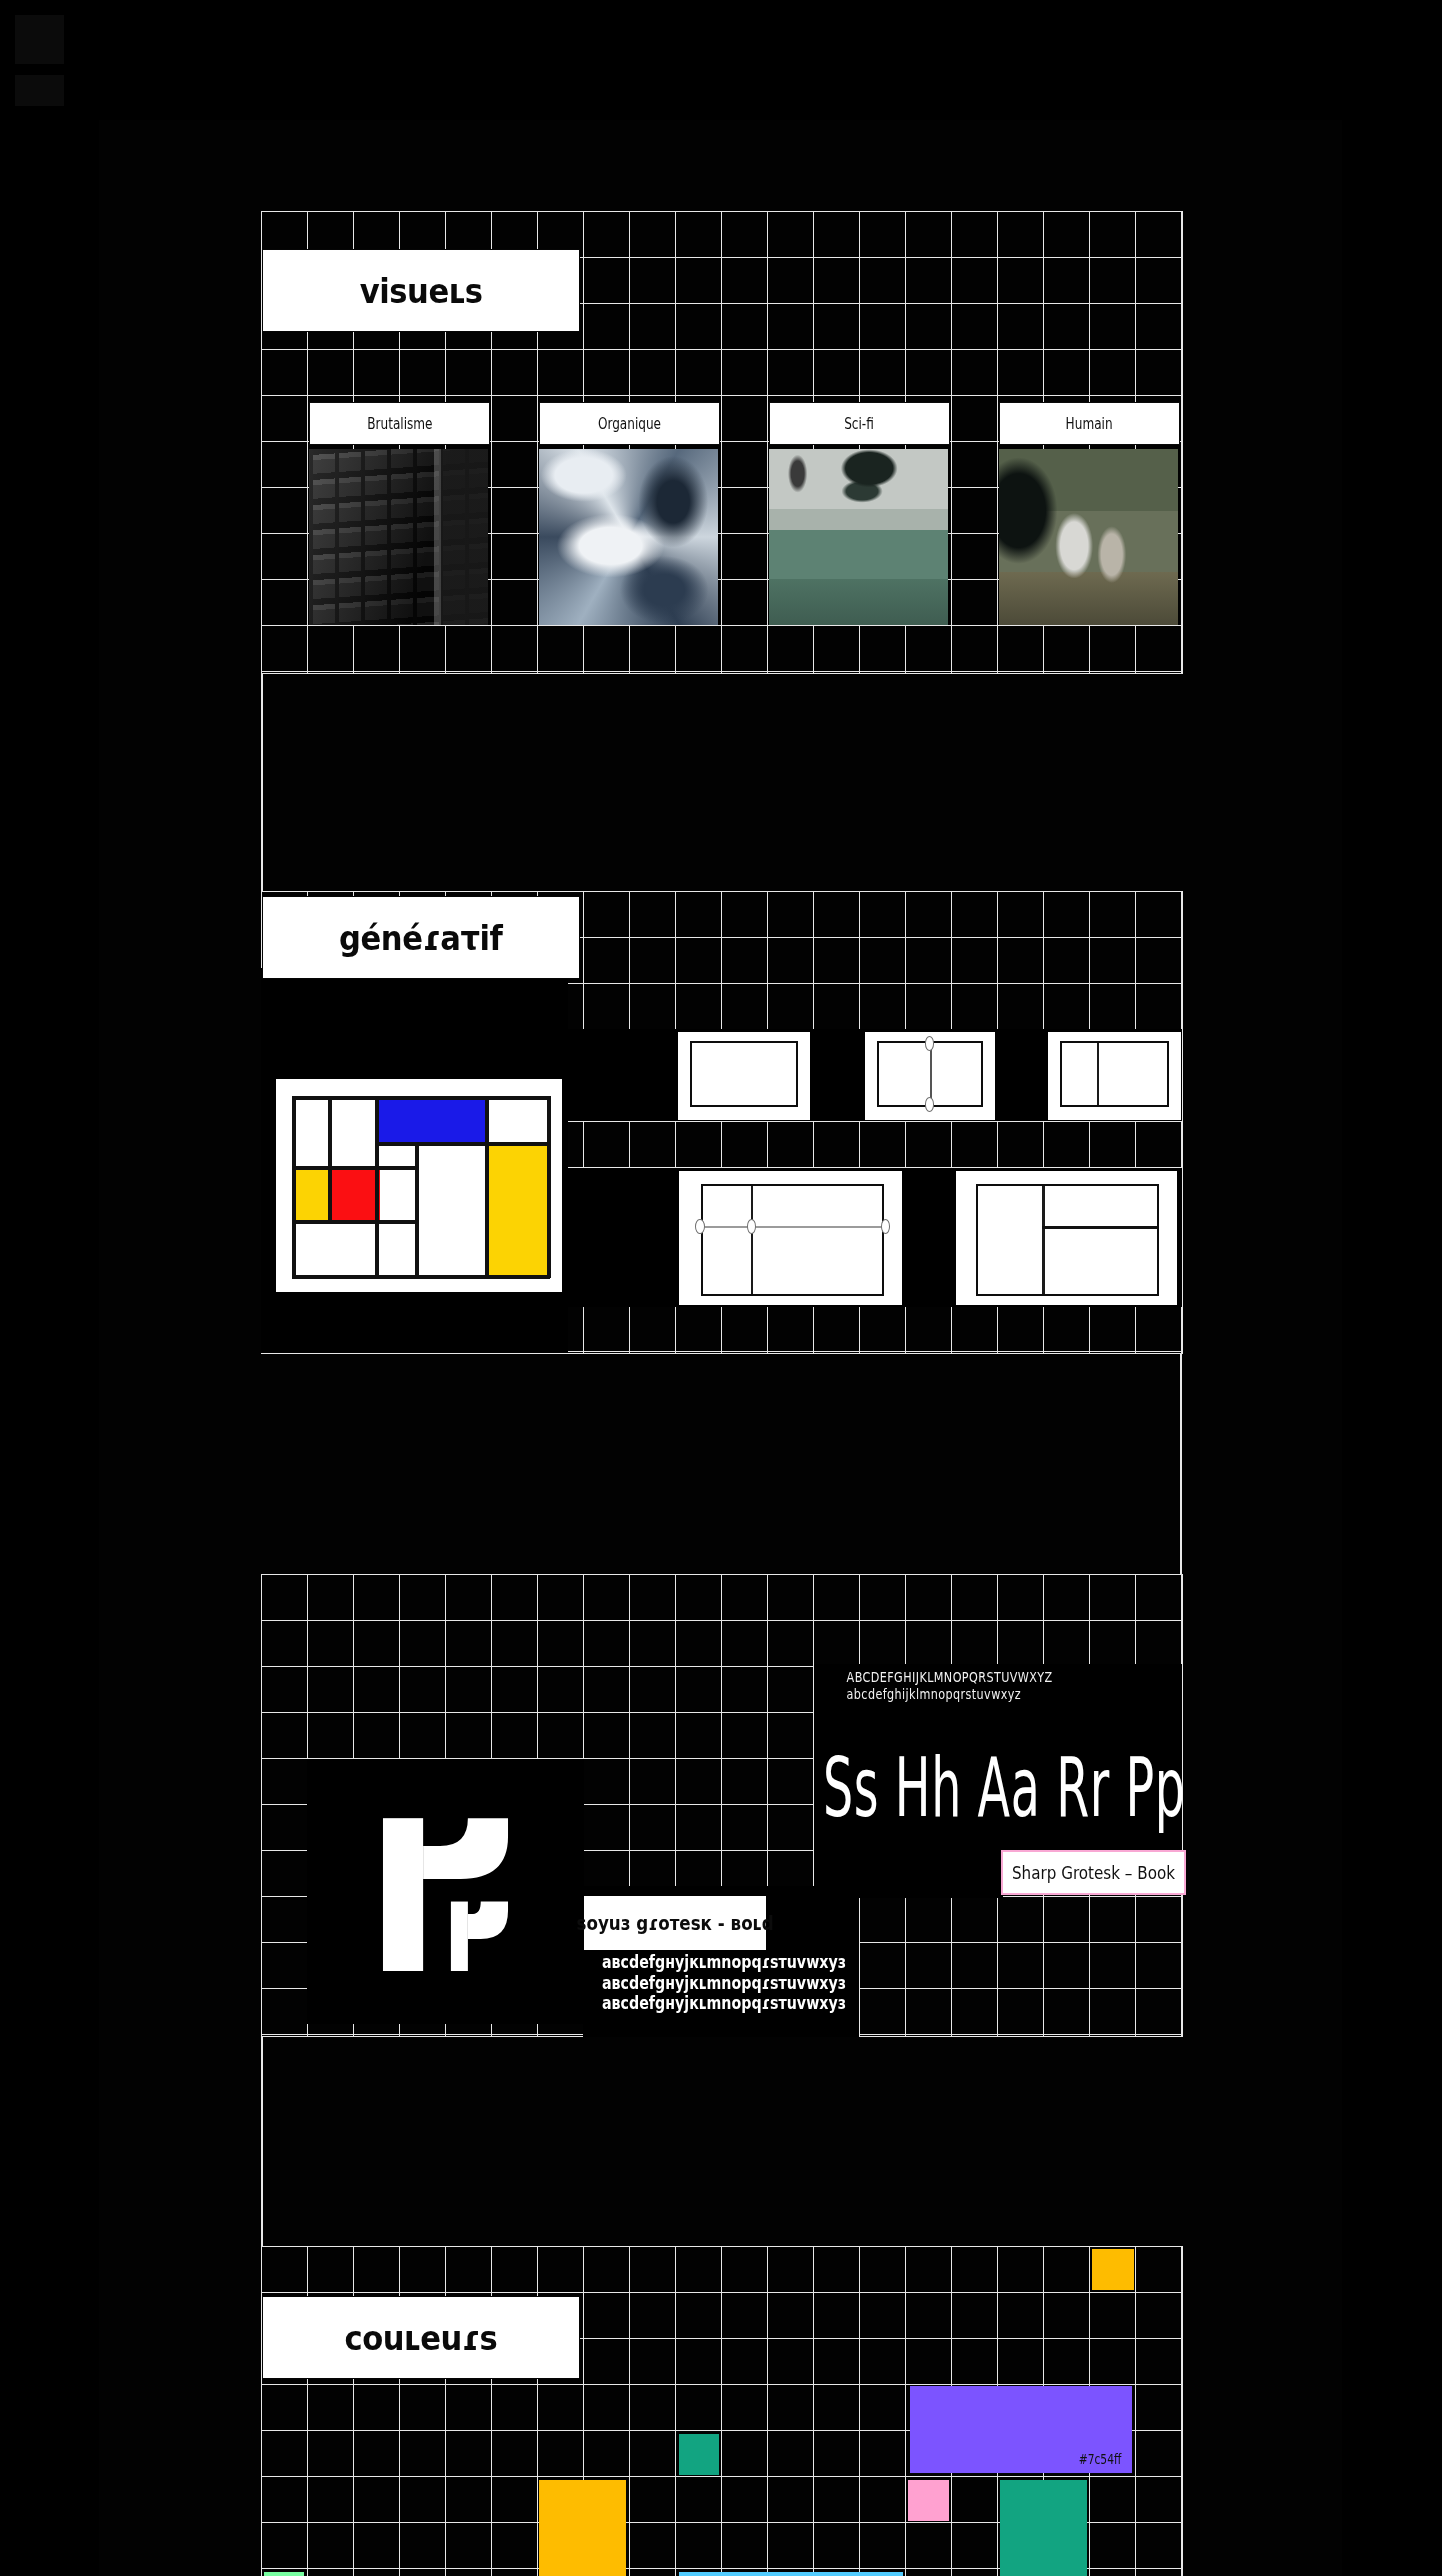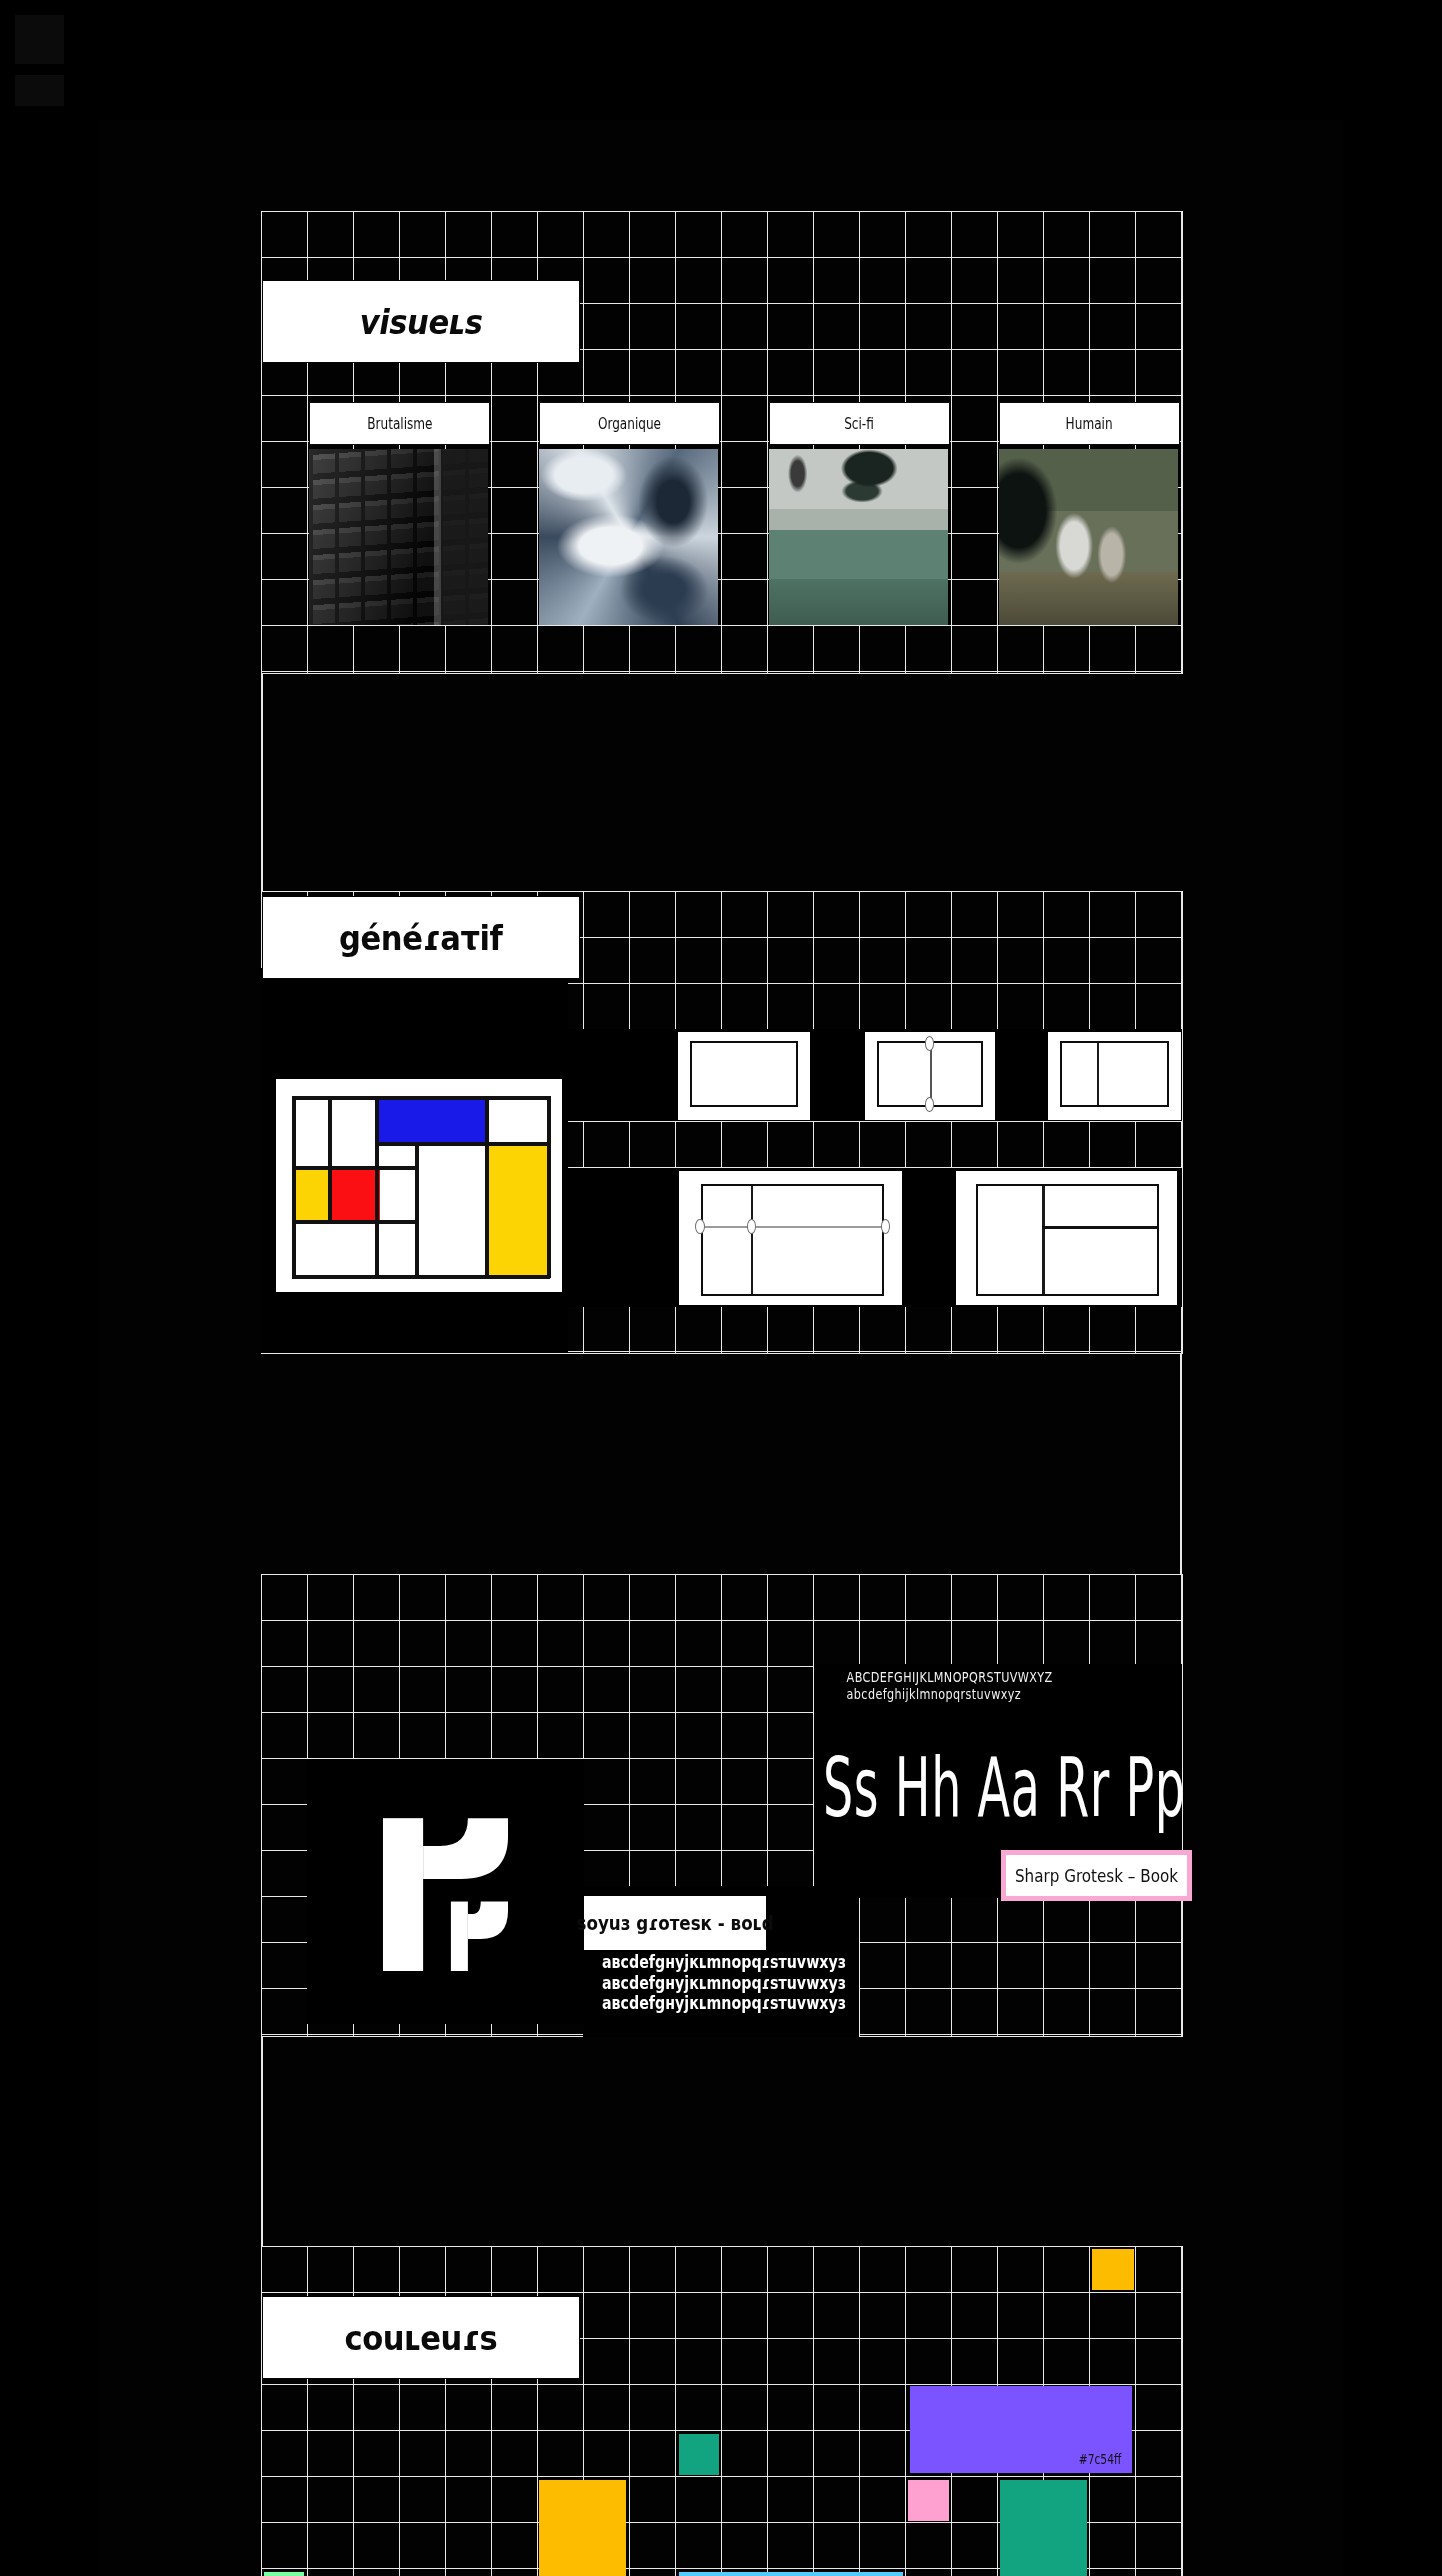--- a/index.html
+++ b/index.html
@@ -20,21 +20,21 @@
     background-size:46px 46px;}
   .g1{top:211px;} .g2{top:891px;} .g3{top:1574px;} .g4{top:2246px;}
   .conn{width:1.5px;background:#e8e8e8;}
   .conn1{left:261px;top:673px;height:218px;}
   .conn2{left:1180px;top:1353px;height:222px;}
   .conn3{left:261px;top:2037px;height:210px;}
 
   
   .title-box{width:316px;height:81px;background:#fff;border:1.5px solid #050505;
     display:flex;align-items:center;justify-content:center;}
-  .t1{left:262px;top:280px;font-style:italic;} .t2{left:262px;top:896px;}
+  .t1{left:262px;top:249px;} .t2{left:262px;top:896px;}
   .t3{left:262px;top:1619px;} .t4{left:262px;top:2296px;}
   .title-text{font-size:34px;font-weight:700;color:#0a0a0a;letter-spacing:-0.5px;
     transform:scaleX(.9);white-space:nowrap;}
 
   
   .cat-label{top:402px;width:179px;height:41px;background:#fff;border:1px solid #0a0a0a;
     display:flex;align-items:center;justify-content:center;}
   .cat-label span{font-size:15.5px;color:#101010;transform:scaleX(.78);white-space:nowrap;}
   .cat-img{top:449px;width:179px;height:176px;}
   .cx0{left:309px;} .cx1{left:539px;} .cx2{left:769px;justify-content:center;} .cx3{left:999px;text-align:center;}
@@ -90,21 +90,21 @@
 
   
   .logo-panel{left:307px;top:1759px;width:277px;height:265px;background:#000;}
   .panel-abc{left:814px;top:1664px;width:368px;height:188px;background:#000;}
   .panel-sharp-strip{left:814px;top:1852px;width:189px;height:46px;background:#000;}
   .panel-soyuz{left:583px;top:1886px;width:276px;height:151px;background:#000;}
   .abc-caps{left:814px;top:1669px;width:163px;text-align:right;color:#f2f2f2;
     font-size:14px;line-height:16.5px;letter-spacing:0.5px;transform:scaleX(.8);transform-origin:right top;white-space:nowrap;}
   .specimen{left:823px;top:1740px;color:#fff;font-size:82px;font-weight:400;letter-spacing:1px;
     transform:scaleX(.58);transform-origin:left top;white-space:nowrap;}
-  .spec-box{left:1001px;top:1850px;width:181px;height:41px;background:#fff;border:5px solid #f9a8d4;
+  .spec-box{left:1001px;top:1850px;width:181px;height:41px;background:#fff;border:2px solid #f9a8d4;
     display:flex;align-items:center;justify-content:center;}
   .spec-box span{font-size:18.5px;color:#111;transform:scaleX(.82);white-space:nowrap;}
   .soyuz-box{left:584px;top:1896px;width:182px;height:54px;background:#fff;
     display:flex;align-items:center;justify-content:center;}
   .soyuz-box span{font-size:19px;font-weight:700;color:#0c0c0c;transform:scaleX(.88);white-space:nowrap;}
   .alpha-lines{left:602px;top:1952px;color:#fff;font-size:18px;font-weight:700;line-height:20.6px;
     transform:scaleX(.79);transform-origin:left top;white-space:nowrap;}
 
   
   .sw{position:absolute;}

